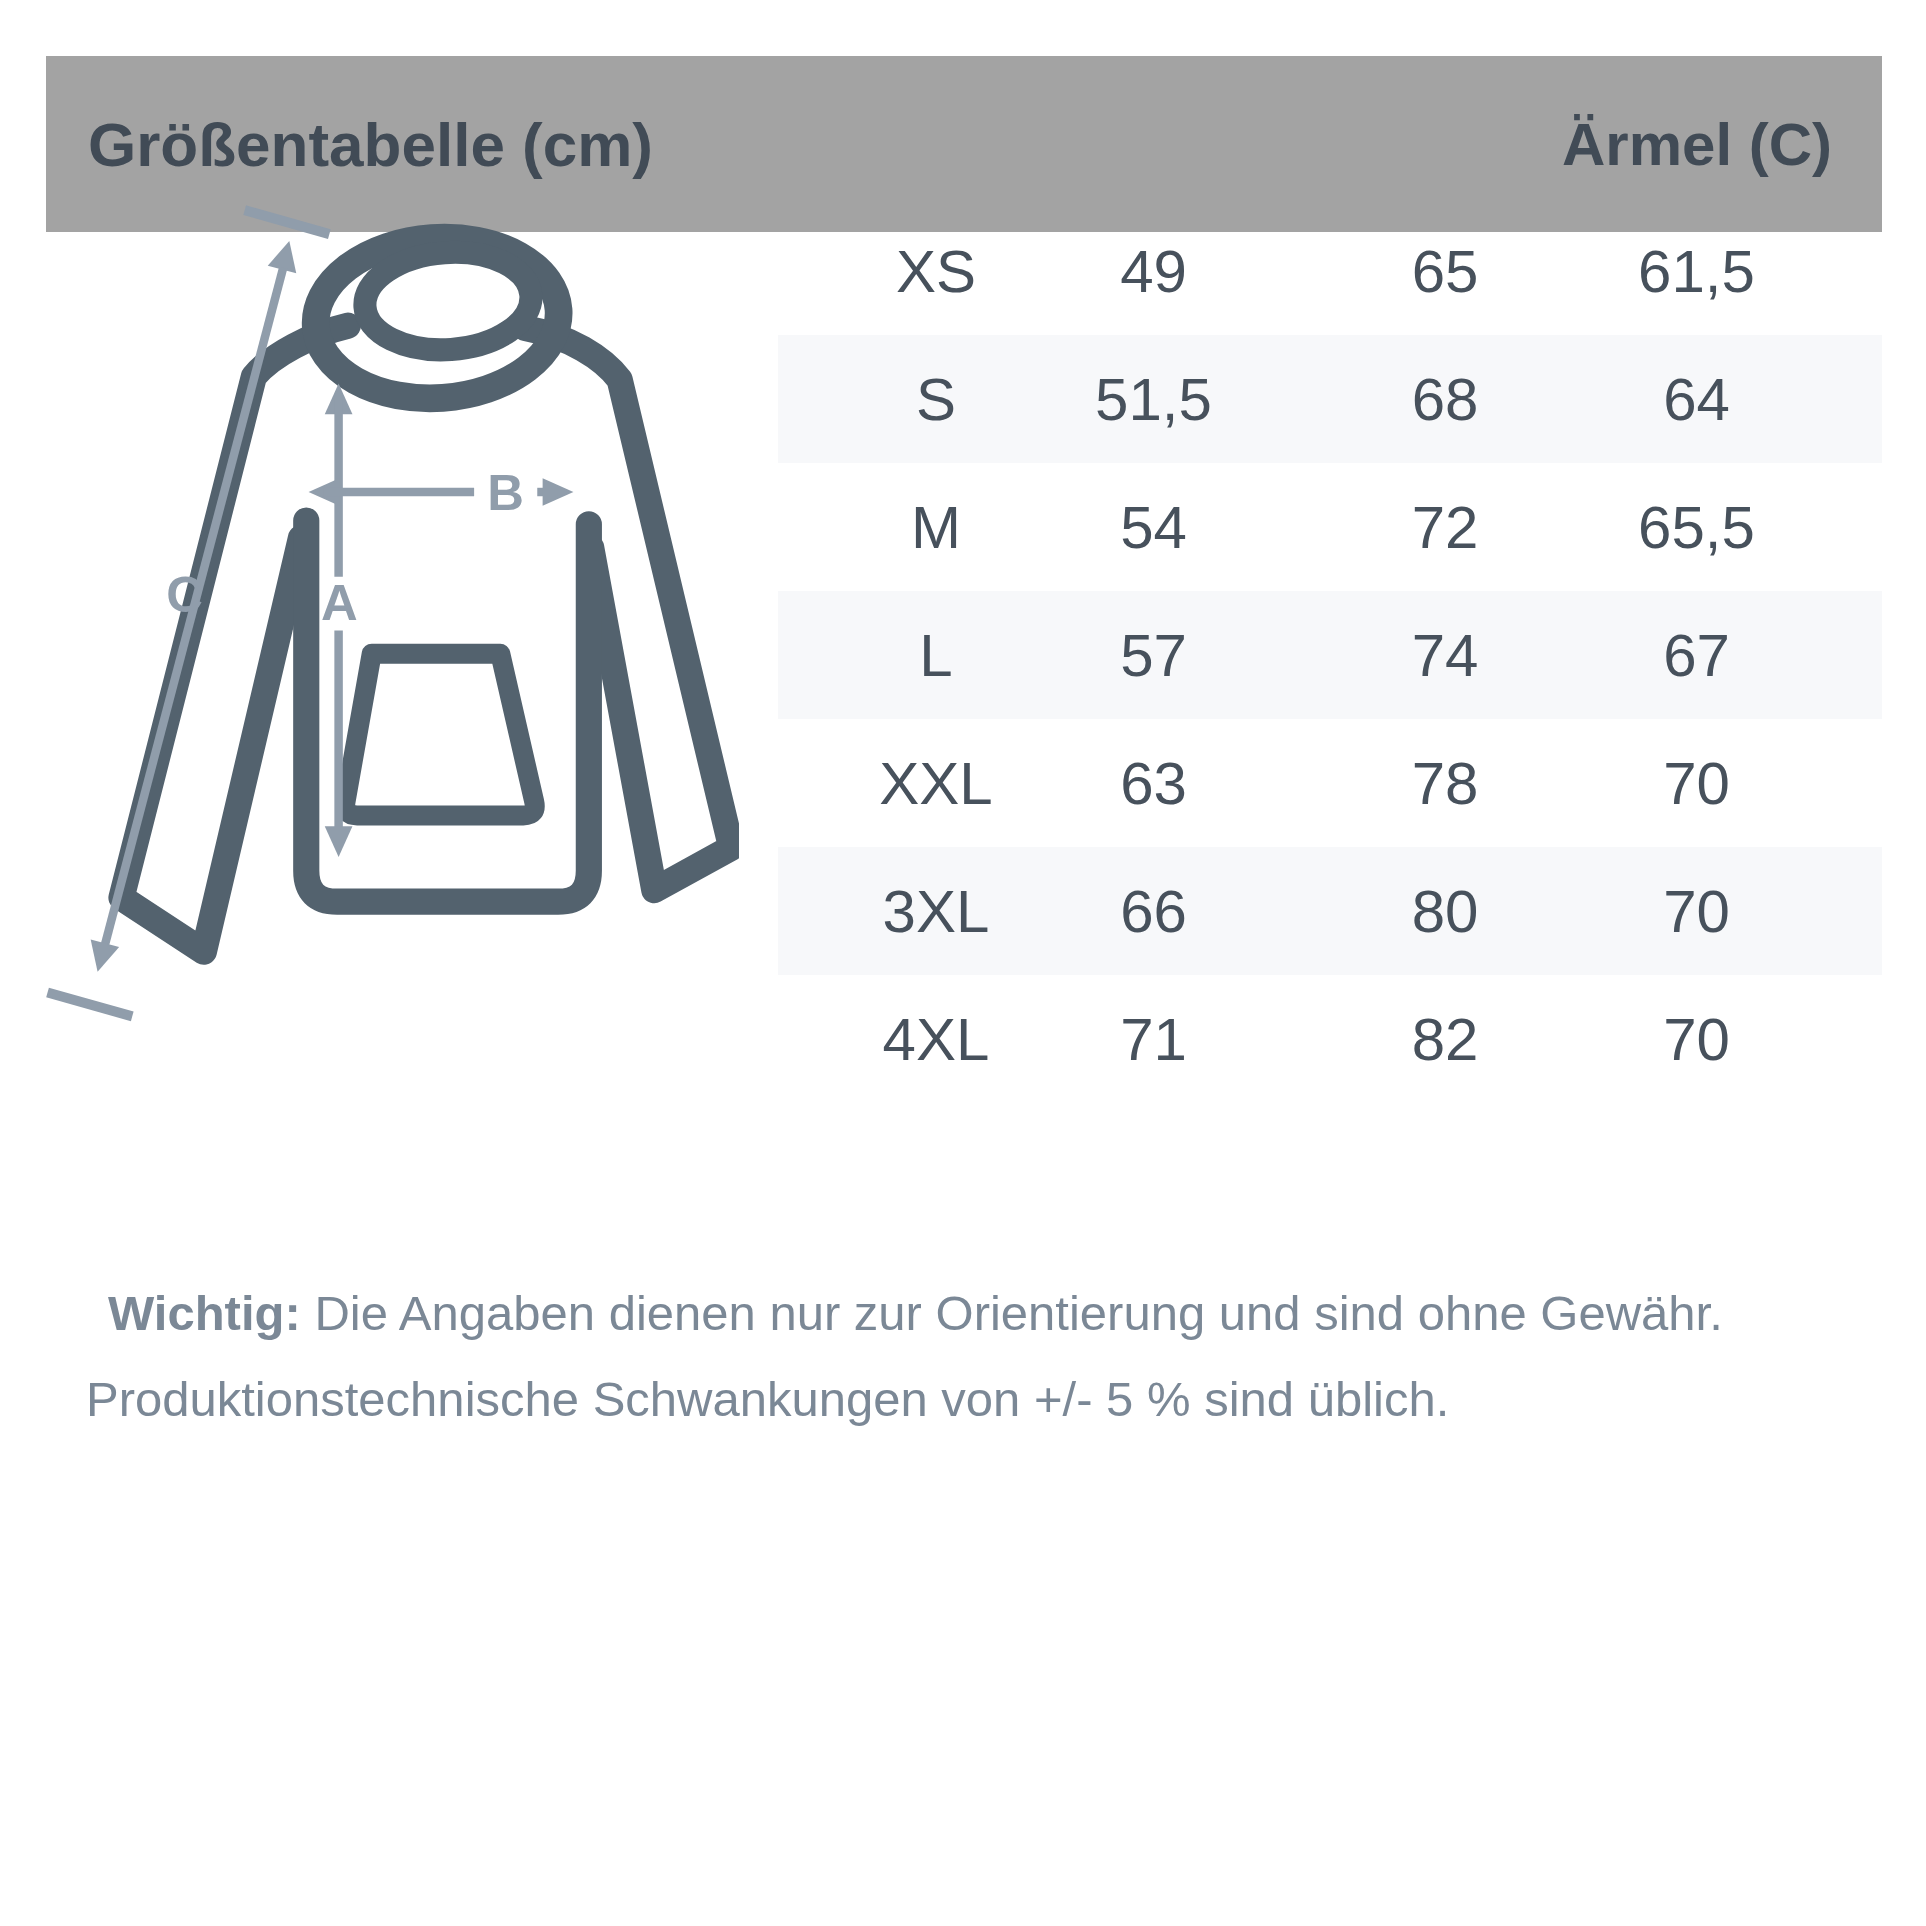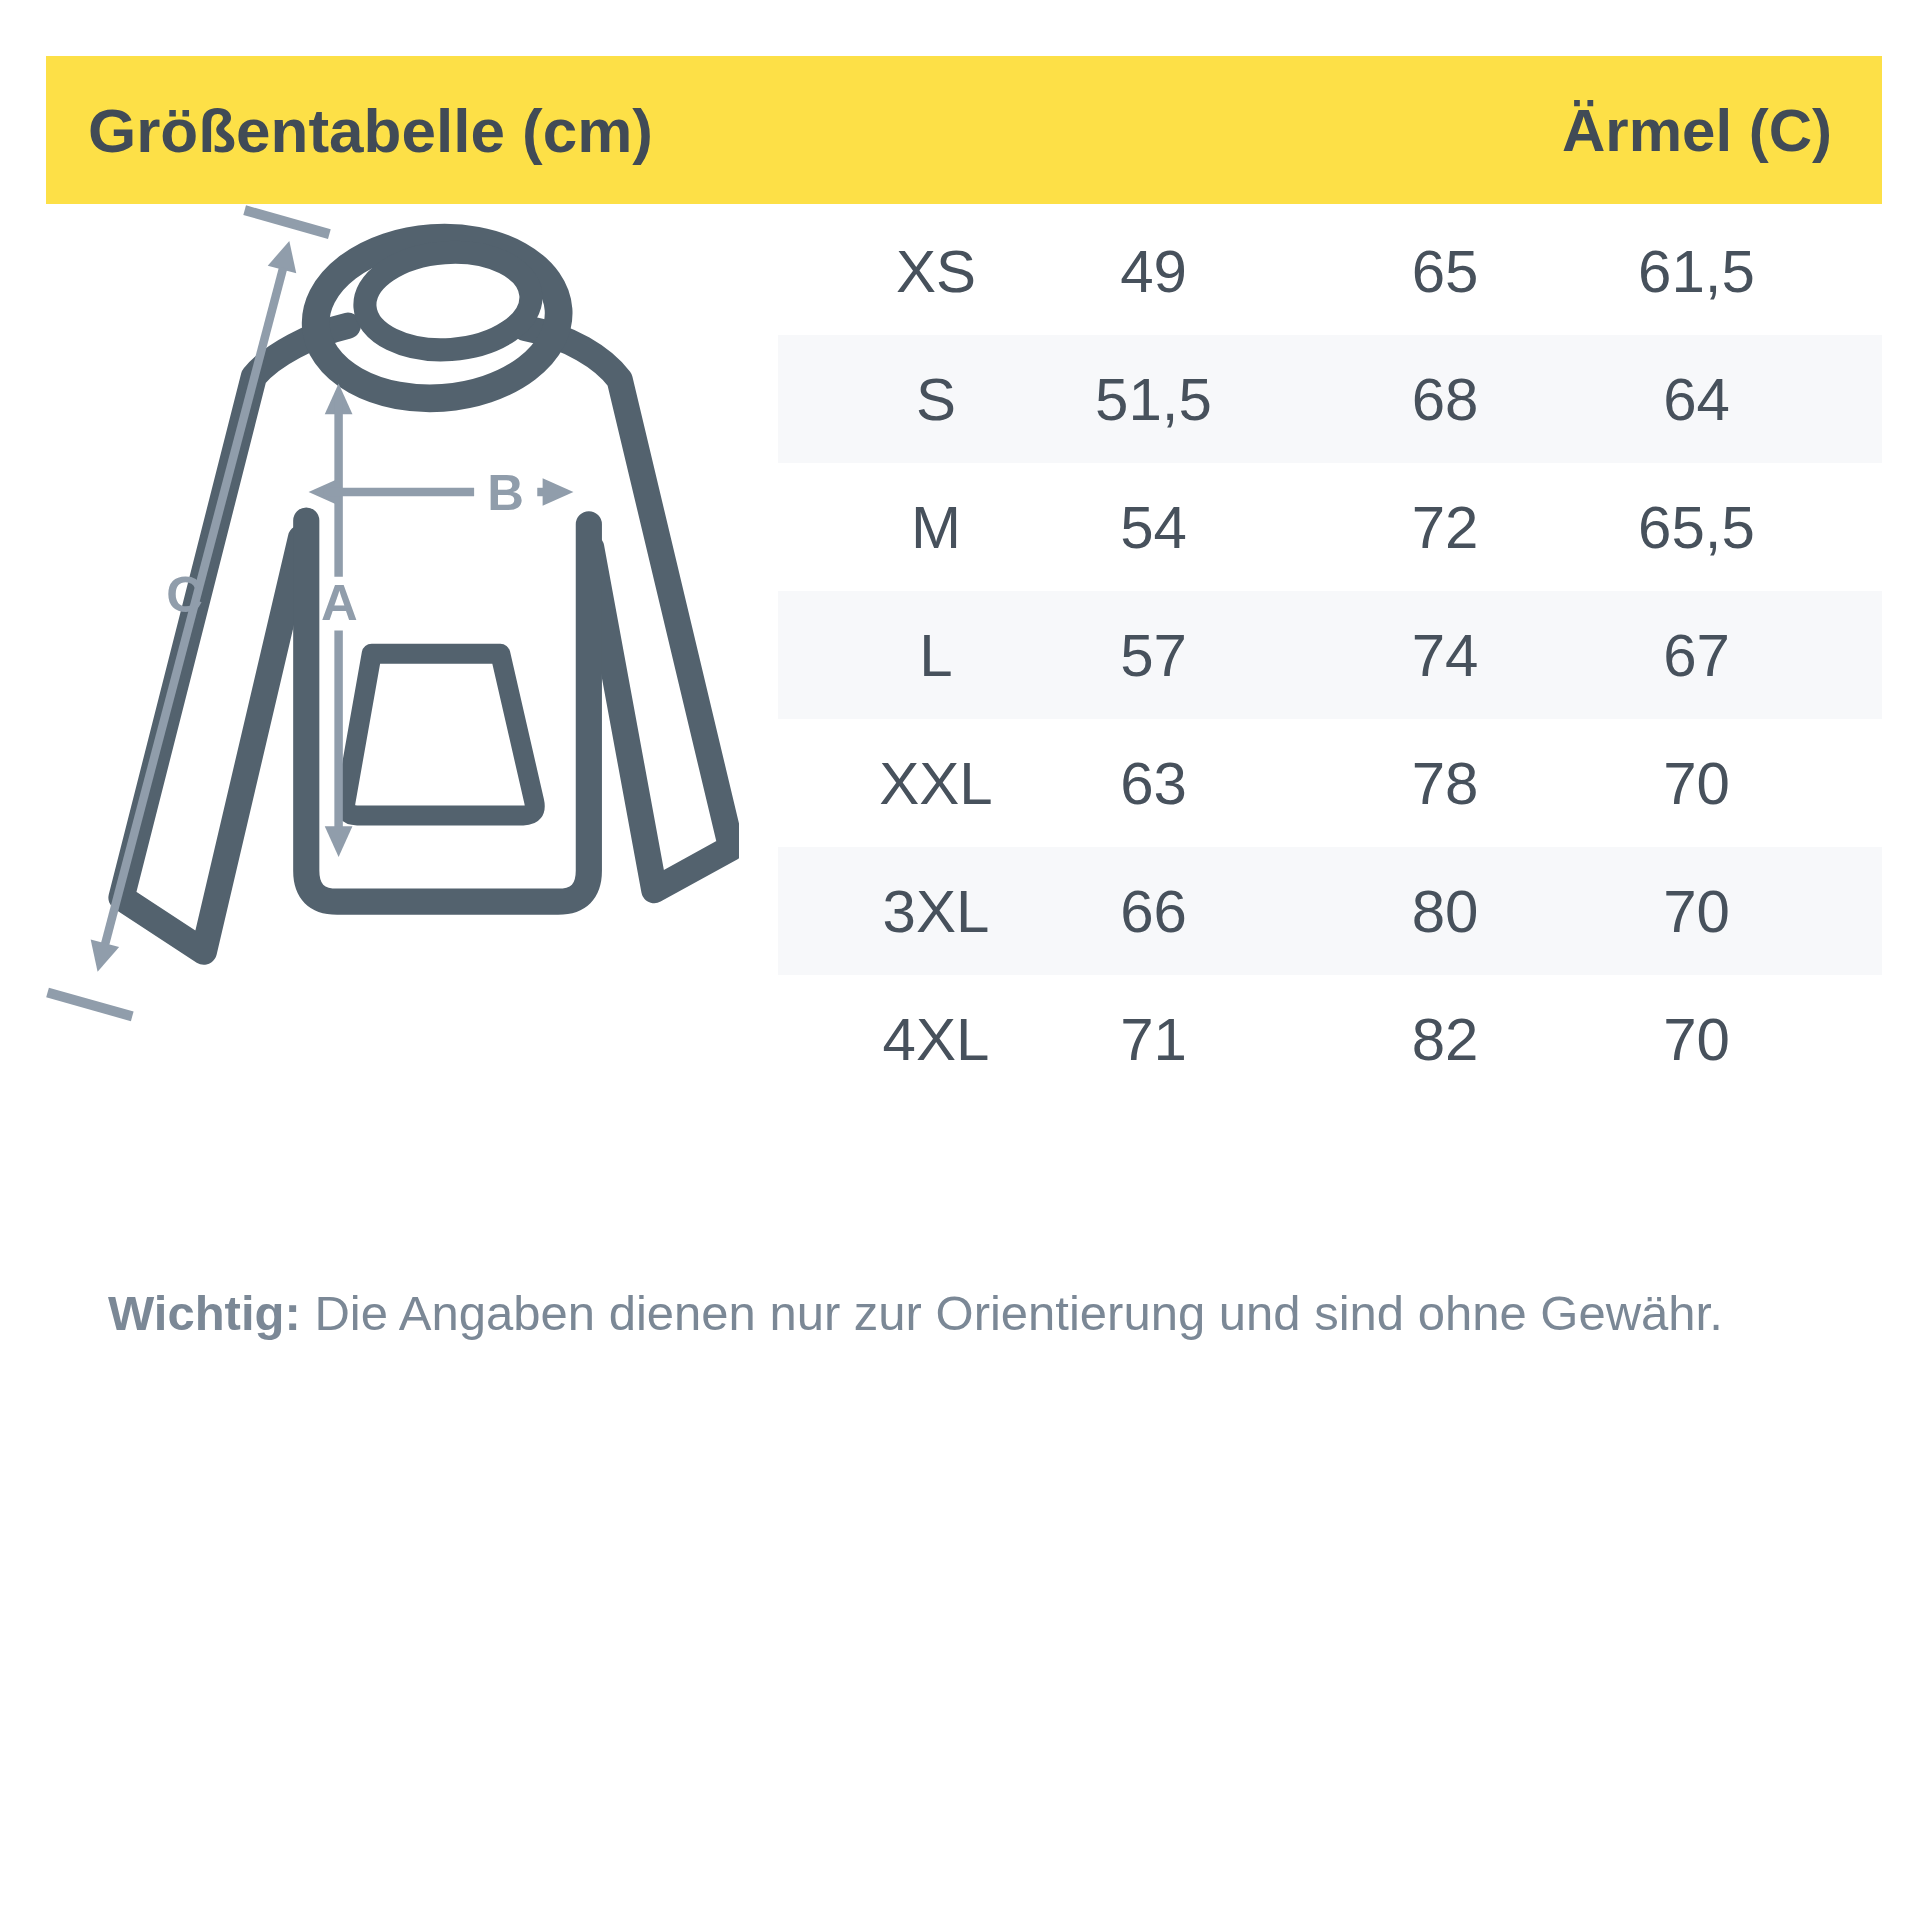--- a/index.html
+++ b/index.html
@@ -3,22 +3,22 @@
 <meta charset="utf-8">
 <style>
   html,body{margin:0;padding:0;}
   body{
     width:1926px;height:1926px;background:#ffffff;position:relative;
     font-family:"Liberation Sans", sans-serif;
     color:#434d58;
   }
   
   .header-bar{
-    position:absolute;left:46px;top:56px;width:1836px;height:148px;
-    background:#fde047;
+    position:absolute;left:46px;top:56px;width:1836px;height:176px;
+    background:#a3a3a3;
   }
   .title{
     position:absolute;left:42px;top:50%;transform:translateY(-50%);
     font-size:62px;font-weight:bold;color:#414b56;white-space:nowrap;
   }
   .col-head{
     position:absolute;top:50%;transform:translate(-50%,-50%);
     font-size:60px;font-weight:bold;color:#414b56;white-space:nowrap;
   }
   .col-head.b{left:1098px;}
@@ -144,14 +144,15 @@
   <div class="size-row">
     <div class="cell">4XL</div>
     <div class="cell">71</div>
     <div class="cell">82</div>
     <div class="cell">70</div>
   </div>
 </div>
 
 <div class="note">
   <div><b>Wichtig:</b> <span>Die Angaben dienen nur zur Orientierung und sind ohne Gewähr.</span></div>
+  <div>Produktionstechnische Schwankungen von +/- 5 % sind üblich.</div>
 </div>
 
 
 </body></html>

